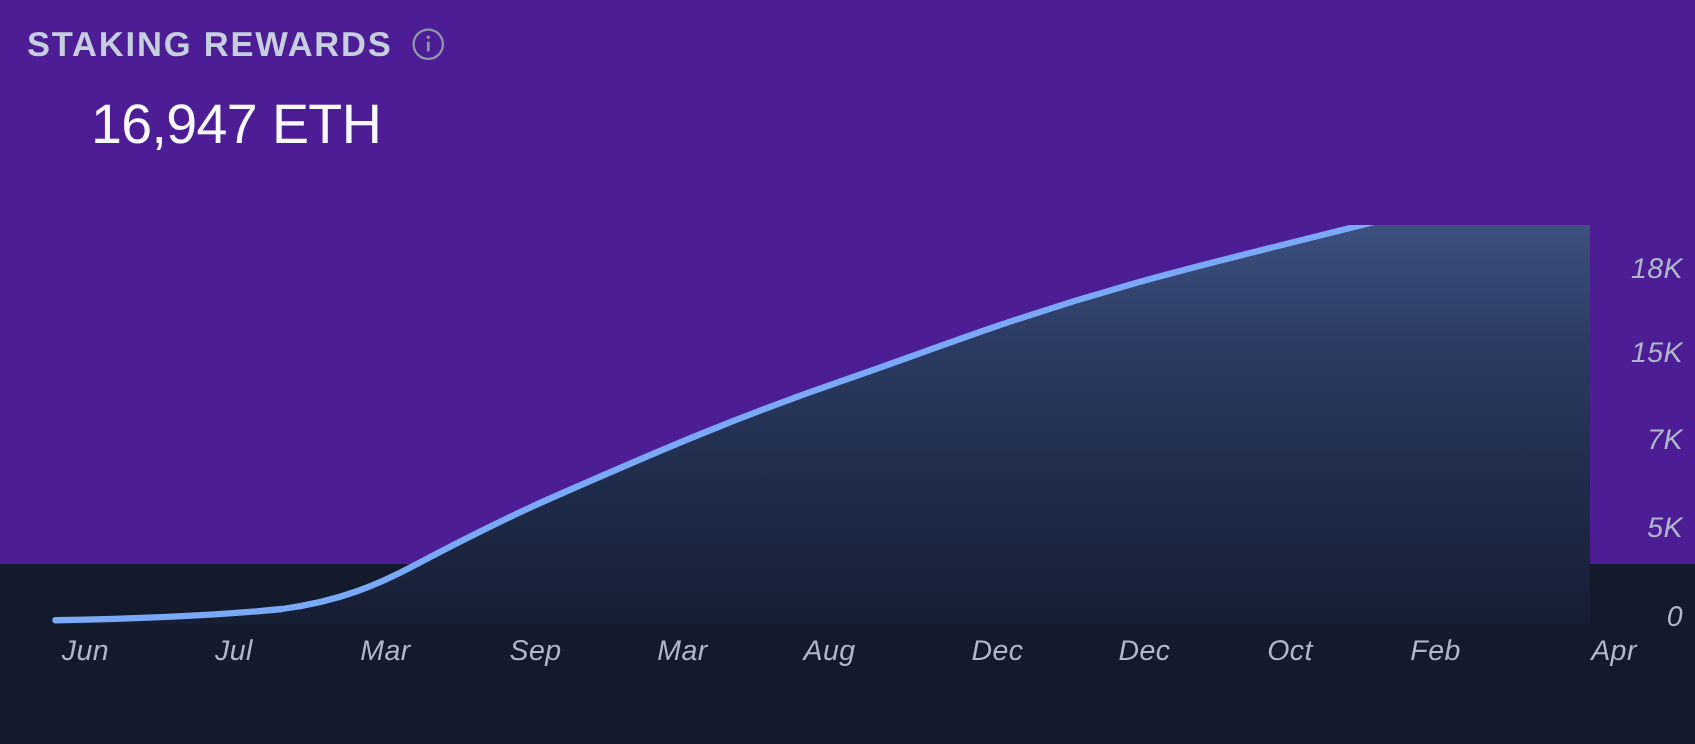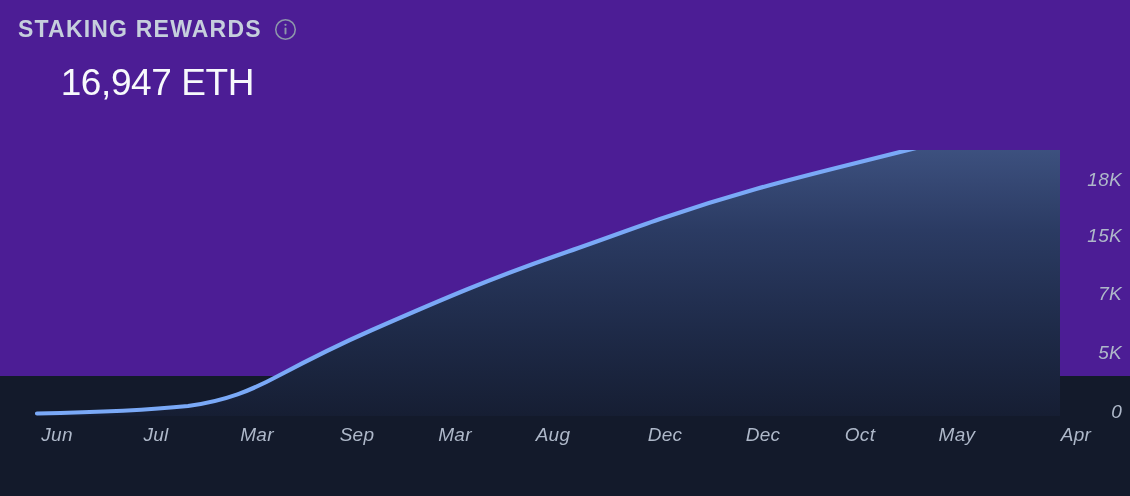--- a/index.html
+++ b/index.html
@@ -115,18 +115,18 @@
     <div class="x-axis">
       <div class="x-tick" style="left:57px">Jun</div>
       <div class="x-tick" style="left:156px">Jul</div>
       <div class="x-tick" style="left:257px">Mar</div>
       <div class="x-tick" style="left:357px">Sep</div>
       <div class="x-tick" style="left:455px">Mar</div>
       <div class="x-tick" style="left:553px">Aug</div>
       <div class="x-tick" style="left:665px">Dec</div>
       <div class="x-tick" style="left:763px">Dec</div>
       <div class="x-tick" style="left:860px">Oct</div>
-      <div class="x-tick" style="left:957px">May</div>
+      <div class="x-tick" style="left:957px">Feb</div>
       <div class="x-tick" style="left:1076px">Apr</div>
     </div>
   </div>
 
 </div>
 
 </body></html>

